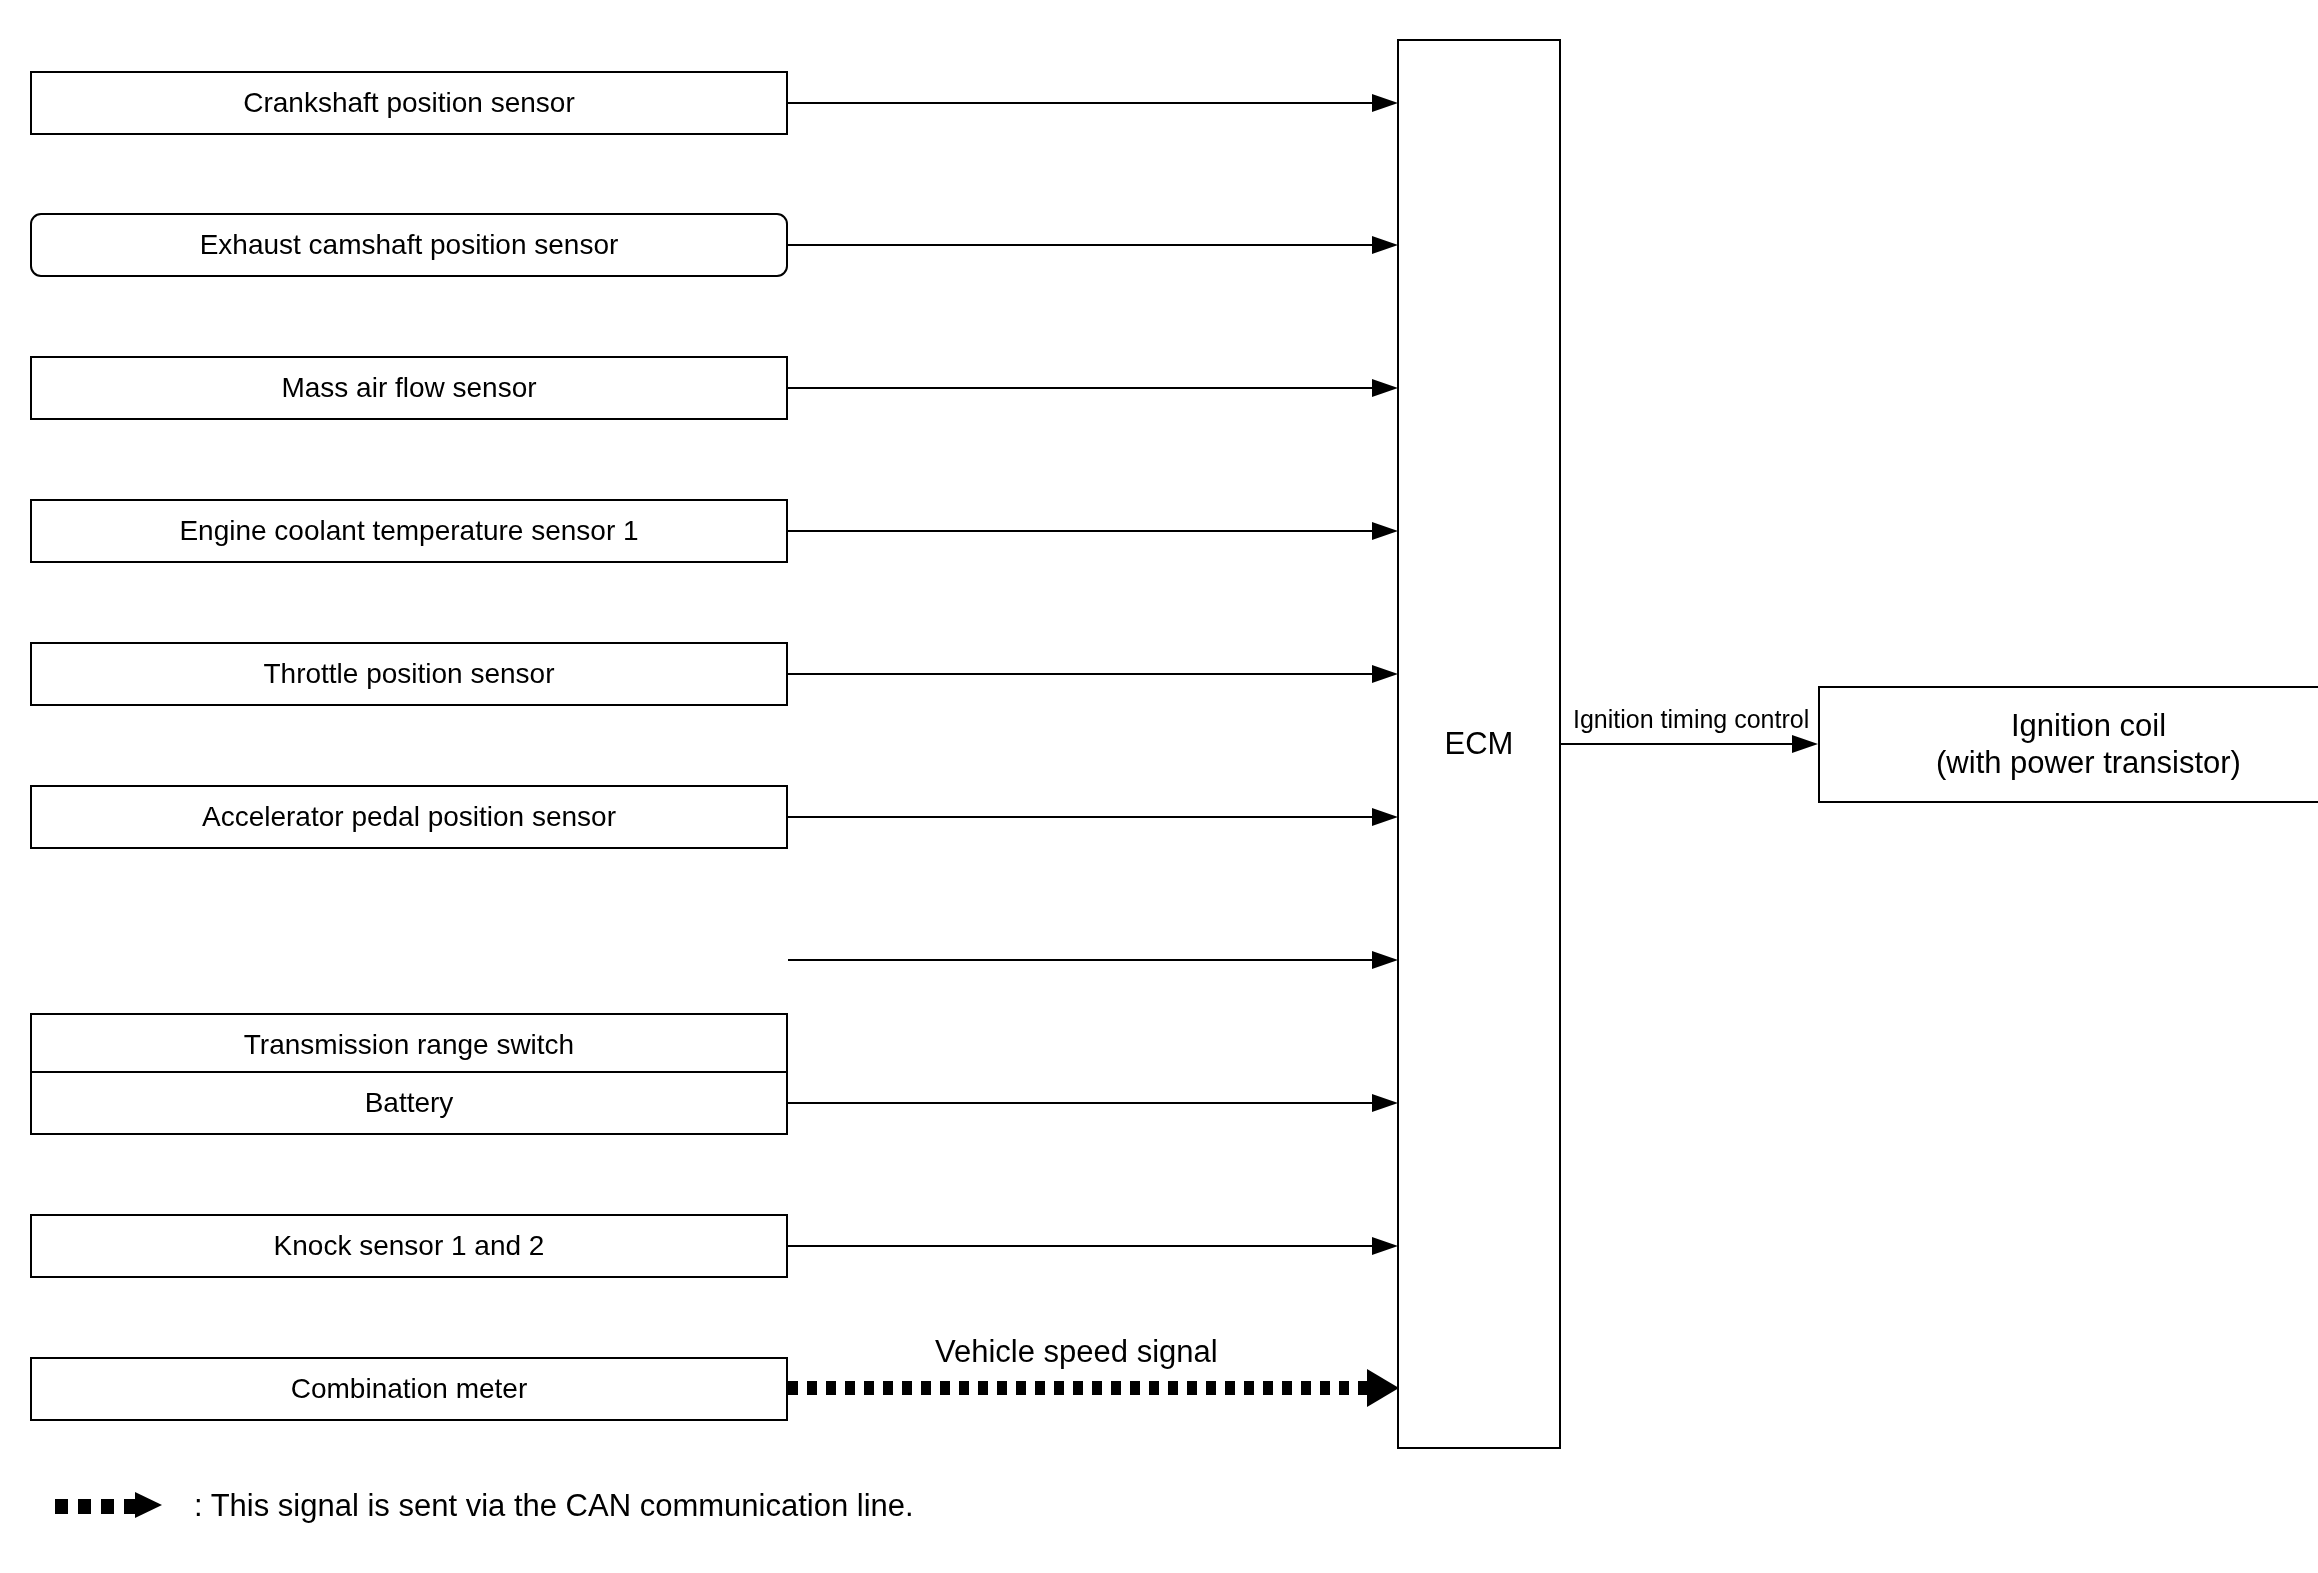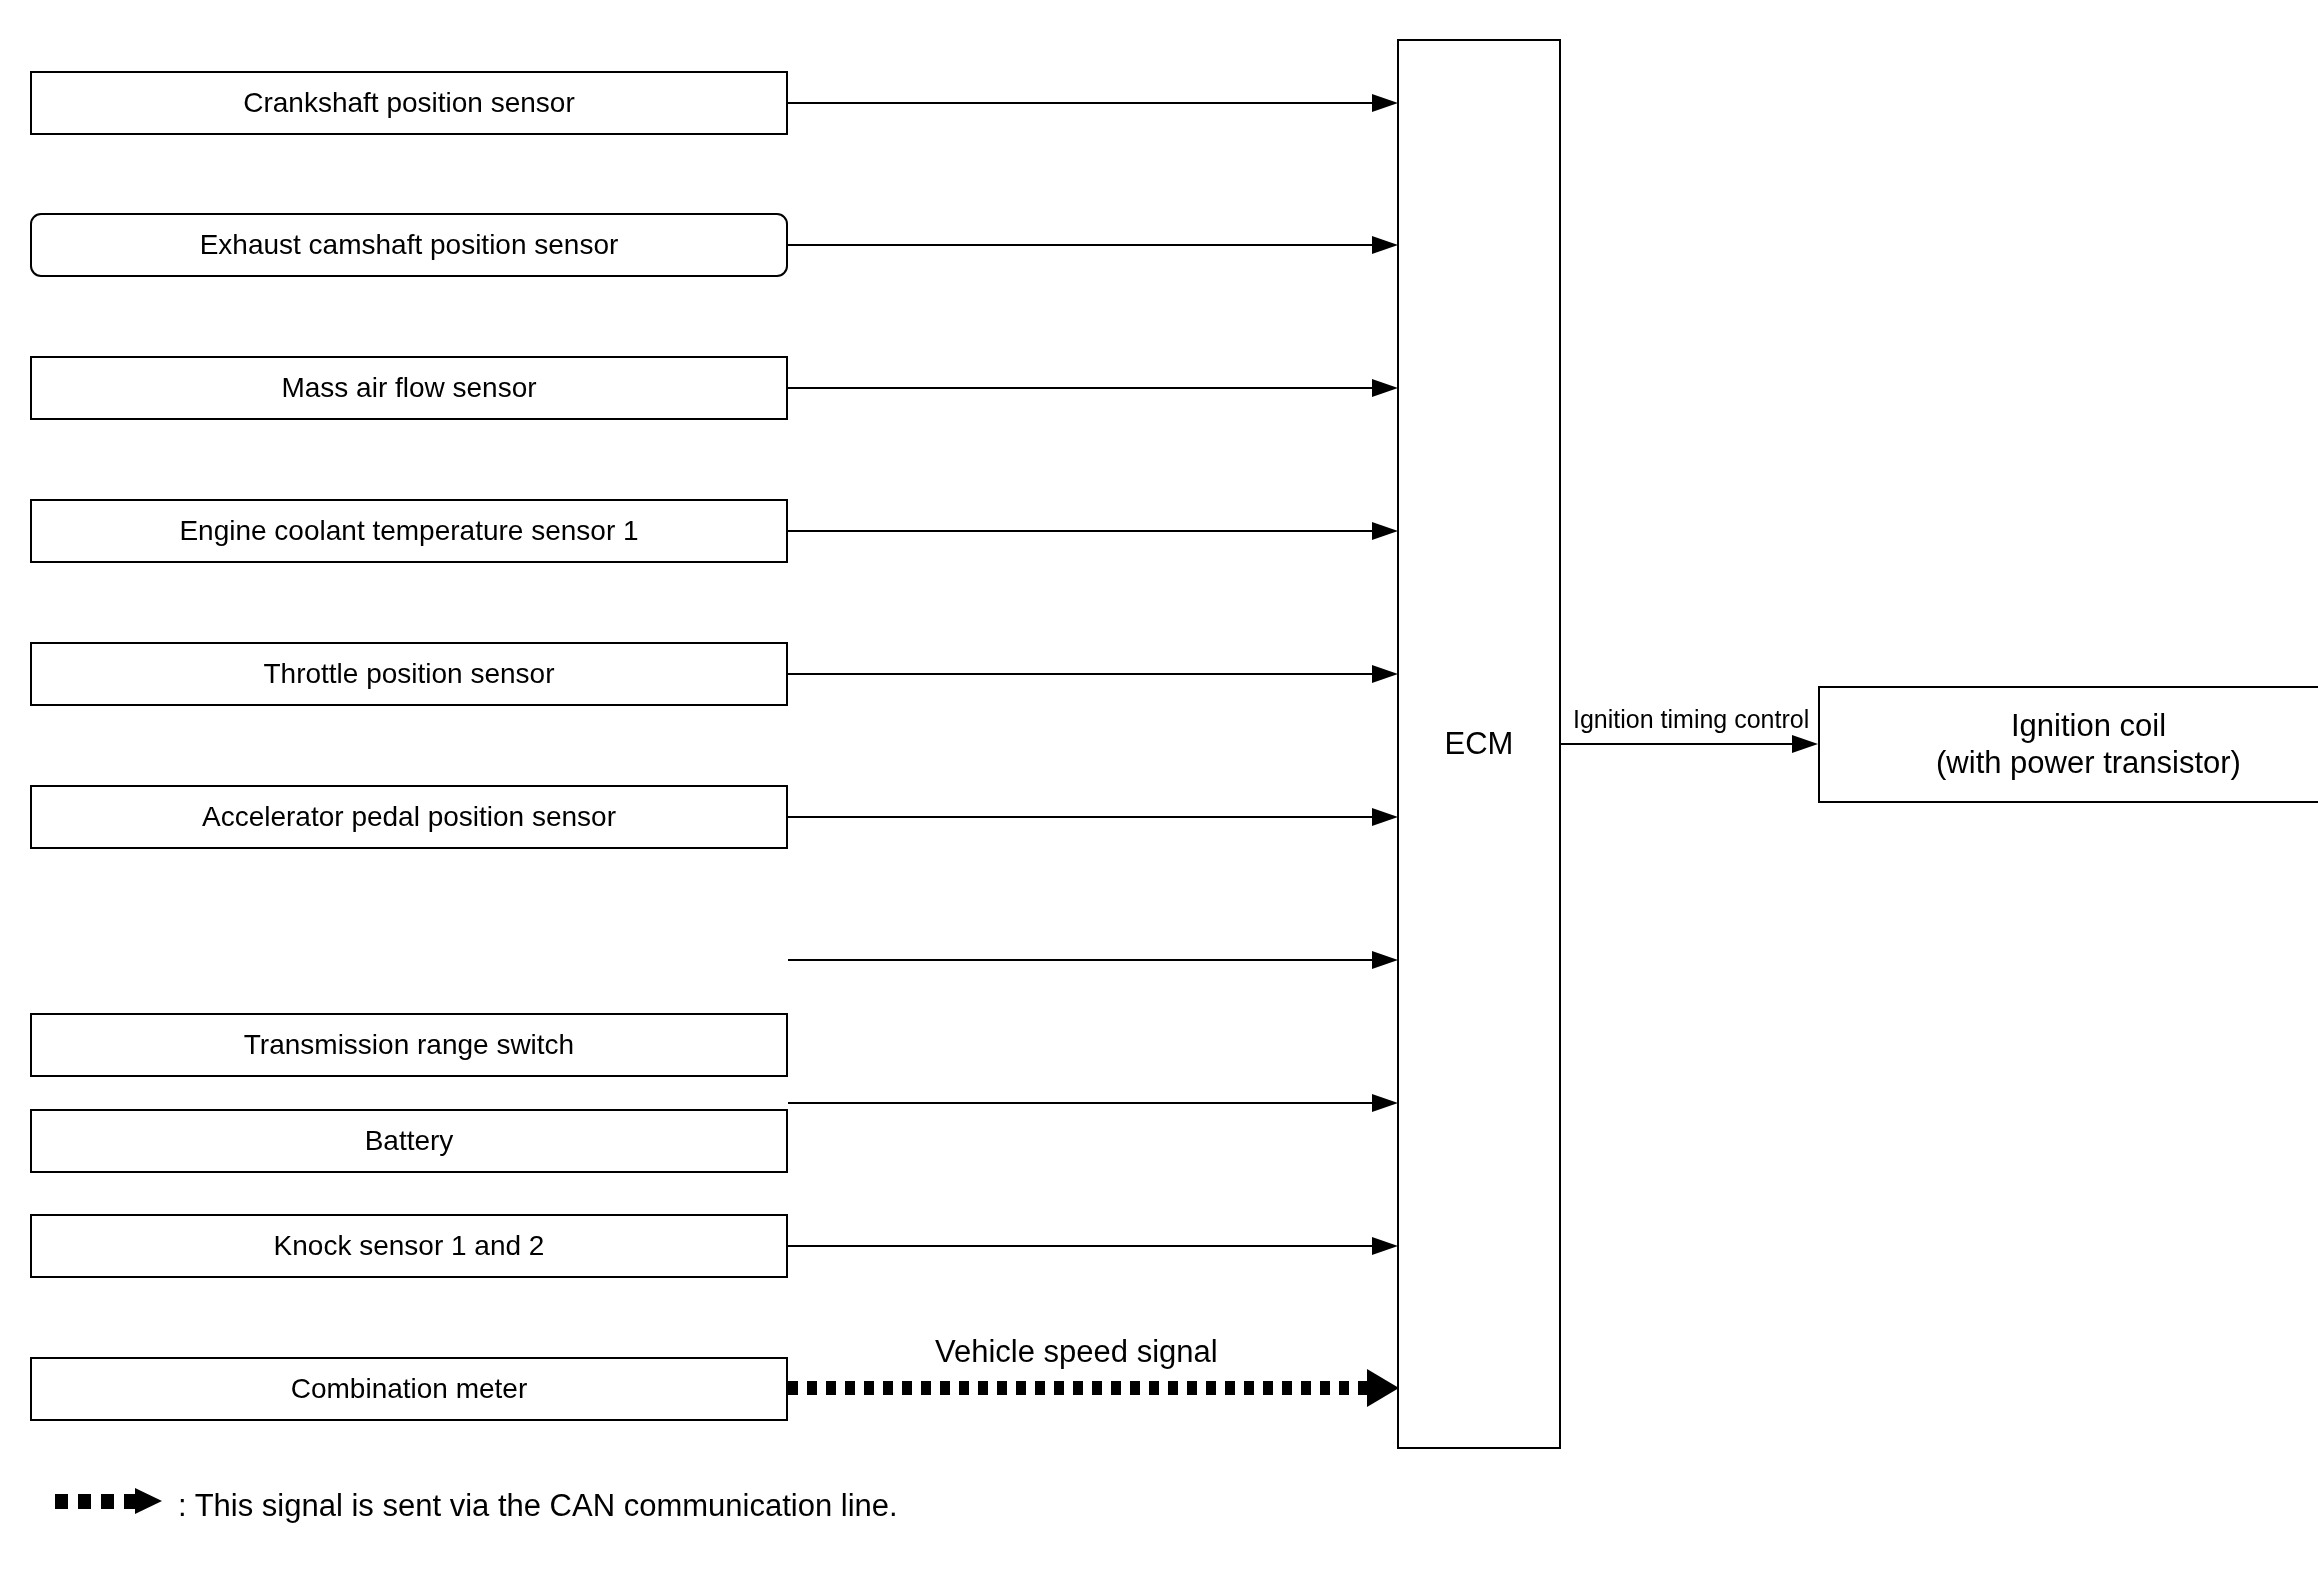--- a/index.html
+++ b/index.html
@@ -108,22 +108,22 @@
     top: 1334px;
     font-size: 31px;
   }
 
   
   .legend {
     position: absolute;
     left: 55px;
     top: 1488px;
     display: flex;
-    align-items: flex-start;
-    gap: 0px;
+    align-items: center;
+    gap: 16px;
   }
   .legend-glyph {
     position: relative;
     width: 115px;
     height: 27.5px;
     flex: none;
   }
   .legend-glyph .lg-bar {
     position: absolute;
     left: 0px;
@@ -174,21 +174,21 @@
   </div>
   <div class="node sensor-box" style="top:642px;">
     <span>Throttle position sensor</span>
   </div>
   <div class="node sensor-box" style="top:785px;">
     <span>Accelerator pedal position sensor</span>
   </div>
   <div class="node sensor-box" style="top:980px;margin-top:33px;">
     <span>Transmission range switch</span>
   </div>
-  <div class="node sensor-box" style="top:1109px;justify-content:center;">
+  <div class="node sensor-box" style="top:1071px;justify-content:center;">
     <span>Battery</span>
   </div>
   <div class="node sensor-box" style="top:1214px;">
     <span>Knock sensor 1 and 2</span>
   </div>
   <div class="node sensor-box" style="top:1357px;">
     <span>Combination meter</span>
   </div>
 
   <div class="arrow-line" style="left:788px; top:102px;  width:584px;"></div>

